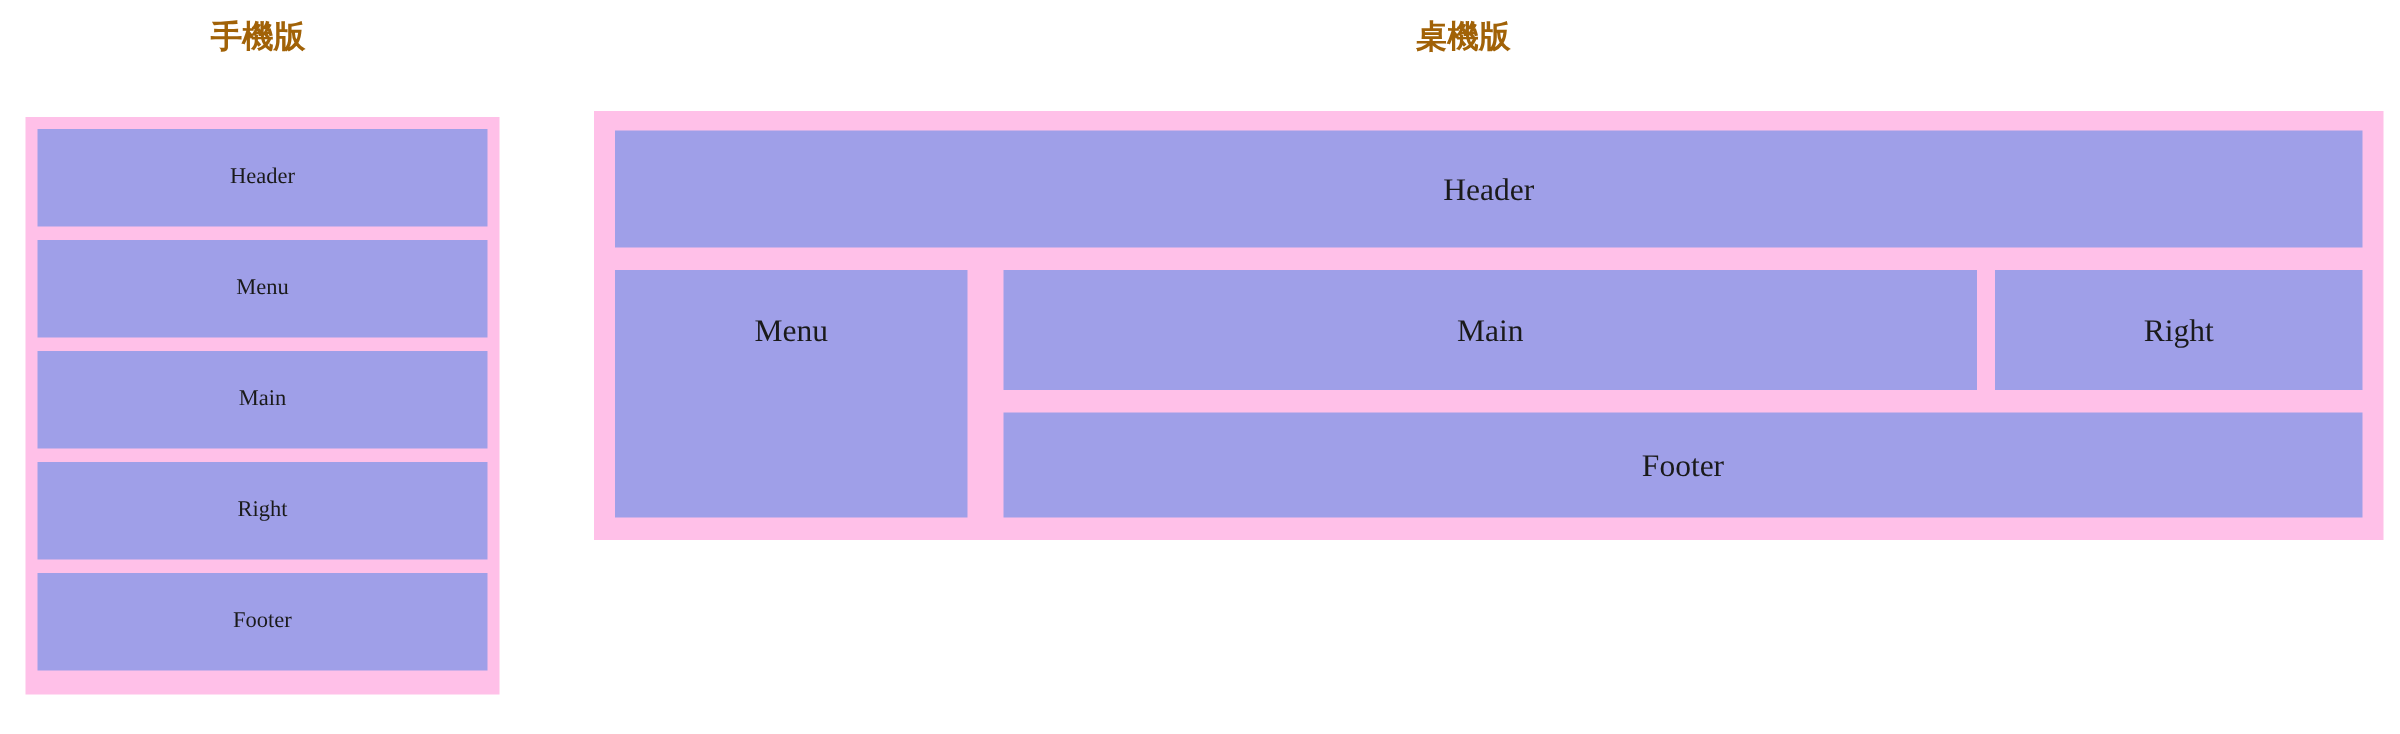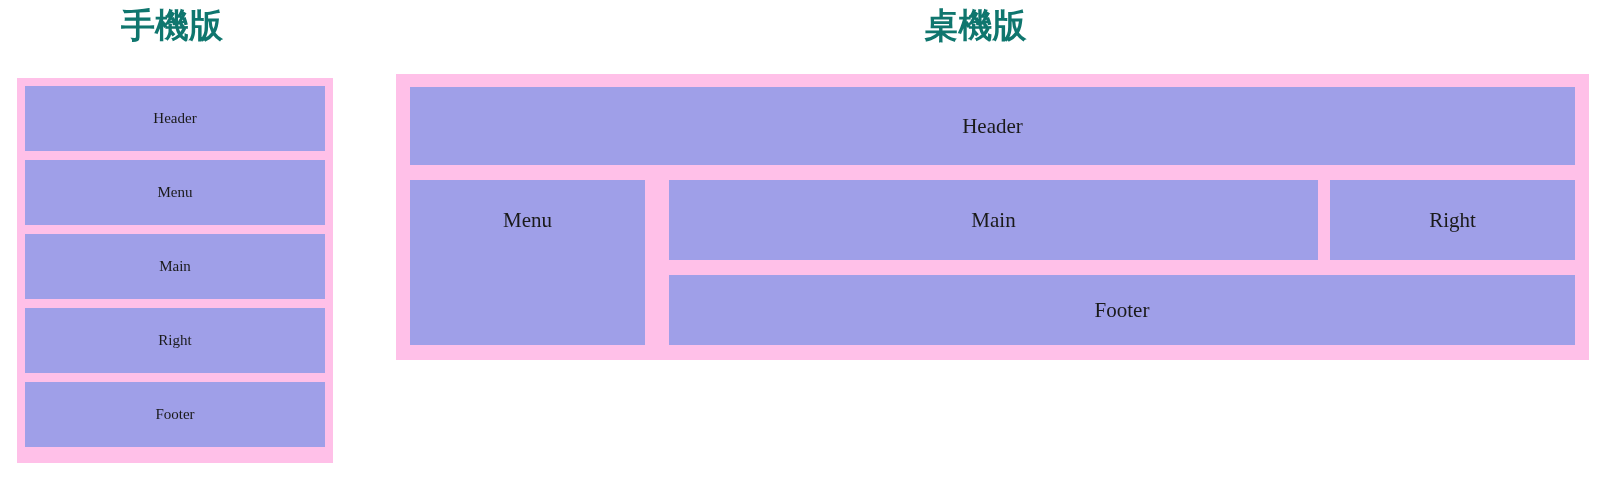--- a/index.html
+++ b/index.html
@@ -13,23 +13,23 @@
     position: relative;
     font-family: "Liberation Serif", "DejaVu Serif", serif;
     overflow: hidden;
   }
 
   .section-title {
     position: absolute;
     top: 9px;
     font-family: "Liberation Sans", "DejaVu Sans", sans-serif;
     font-weight: bold;
-    font-size: 34px;
+    font-size: 21px;
     line-height: 32px;
-    color: #0f766e;
+    color: #a16207;
     text-align: center;
     white-space: nowrap;
   }
   #mobile-title { left: 0px; width: 344px; }
   #desktop-title { left: 379px; width: 1193px; }
 
   
   .mobile-frame {
     position: absolute;
     left: 17px;

